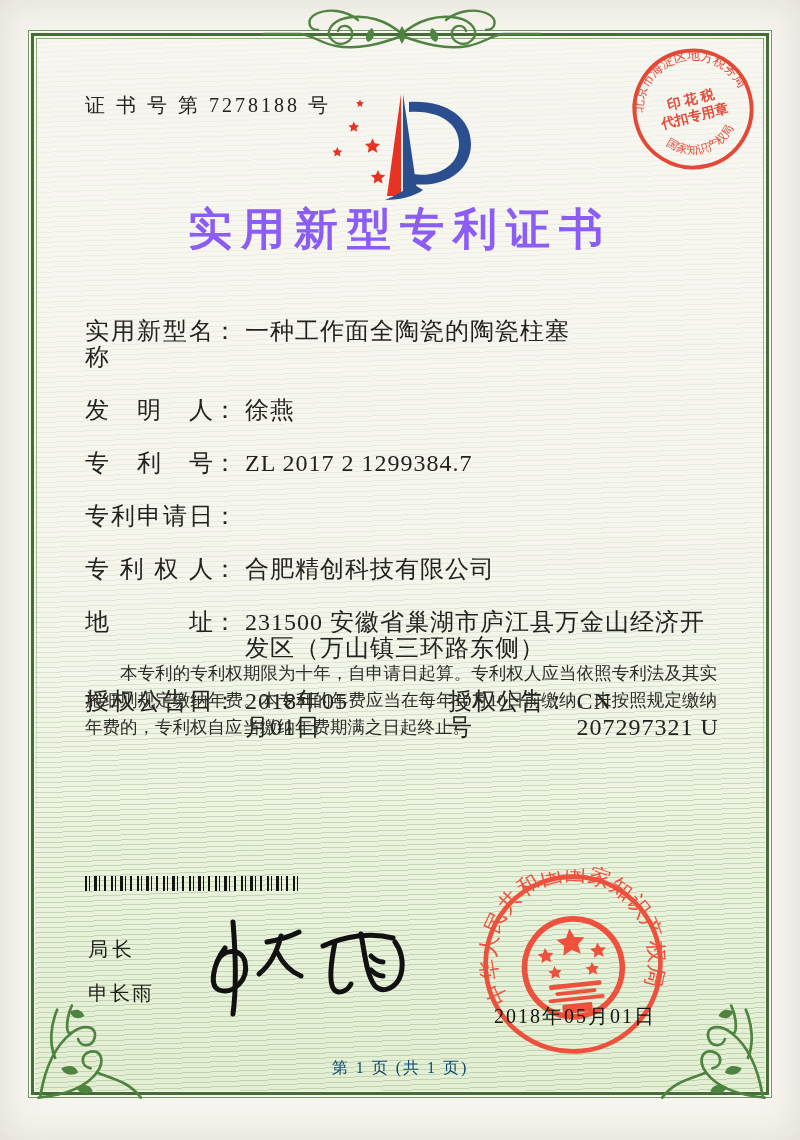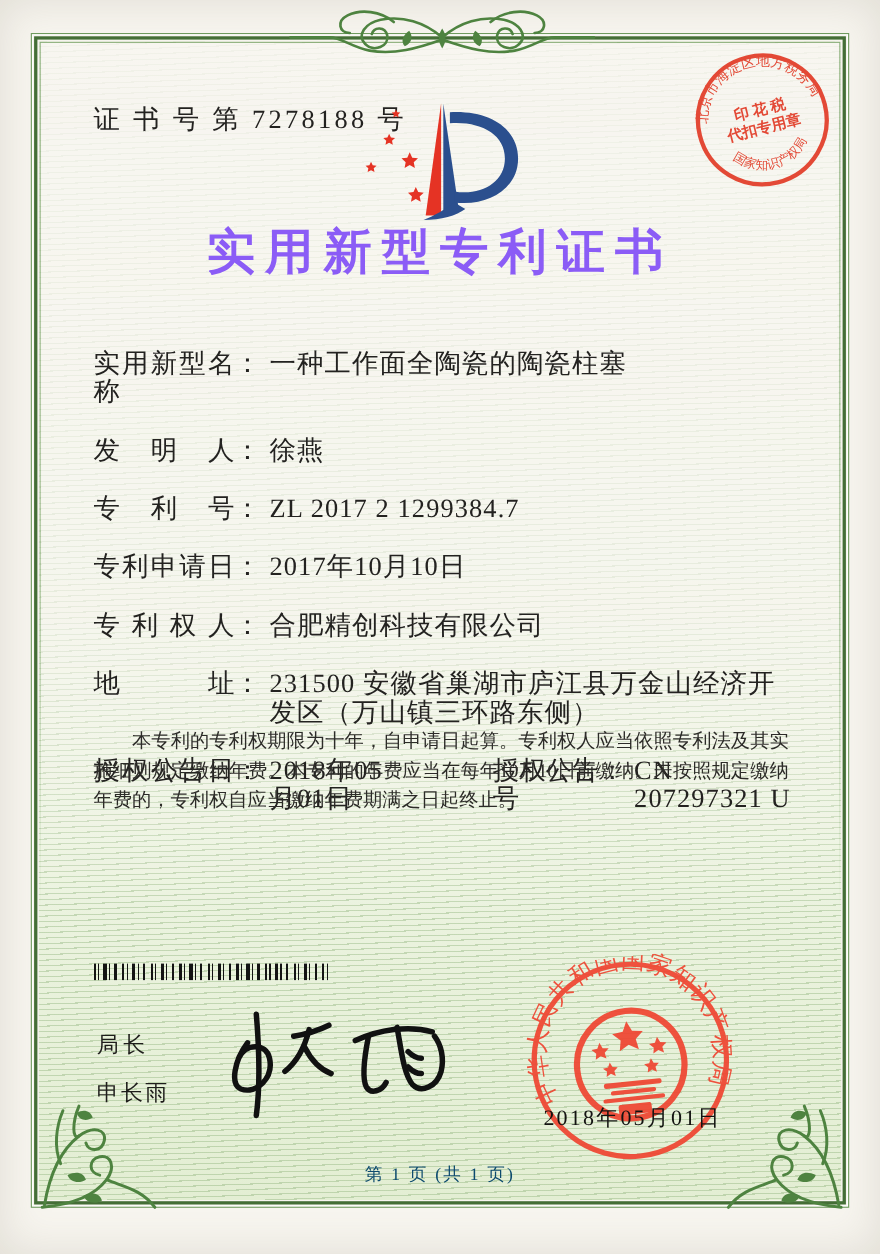--- a/index.html
+++ b/index.html
@@ -26,21 +26,21 @@
   .guilloche{
     position:absolute;inset:6px;
     background:
       repeating-linear-gradient(178deg, rgba(130,170,110,.38) 0 1px, rgba(255,255,255,0) 1px 5px),
       linear-gradient(to bottom, rgba(252,252,248,1) 0%, rgba(244,248,236,1) 45%, rgba(227,238,211,1) 100%);
     -webkit-mask-image:linear-gradient(to bottom, rgba(0,0,0,.15) 0%, rgba(0,0,0,.35) 50%, #000 75%);
             mask-image:linear-gradient(to bottom, rgba(0,0,0,.15) 0%, rgba(0,0,0,.35) 50%, #000 75%);
   }
   .ornament{position:absolute;color:#4e8340;}
   
-  .cert-no{position:absolute;left:85px;top:92px;font-size:24px;letter-spacing:3px;}
+  .cert-no{position:absolute;left:85px;top:92px;font-size:20px;letter-spacing:3px;}
   .logo{position:absolute;left:325px;top:92px;width:160px;height:116px;}
   .title{
     position:absolute;left:0;top:200px;width:100%;text-align:center;
     font-size:44px;font-weight:700;letter-spacing:9px;color:#8b5cf6;
   }
   .fields{position:absolute;left:85px;top:318px;width:640px;font-size:24px;line-height:26px;}
   .frow{display:flex;margin-bottom:27px;}
   .flabel{display:inline-block;width:128px;text-align:justify;text-align-last:justify;flex:none;}
   .fcolon{flex:none;margin-right:8px;}
   .fvalue{letter-spacing:1px;}
@@ -156,21 +156,20 @@
     <span class="fvalue">徐燕</span>
   </div>
   <div class="frow">
     <span class="flabel">专利号</span>
       <span class="fcolon">：</span>
     <span class="fvalue">ZL 2017 2 1299384.7</span>
   </div>
   <div class="frow">
     <span class="flabel">专利申请日</span>
       <span class="fcolon">：</span>
-    <span class="fvalue">2017年10月10日</span>
   </div>
   <div class="frow">
     <span class="flabel">专利权人</span>
       <span class="fcolon">：</span>
     <span class="fvalue">合肥精创科技有限公司</span>
   </div>
   <div class="frow">
     <span class="flabel">地址</span>
       <span class="fcolon">：</span>
     <span class="fvalue addr-val">231500 安徽省巢湖市庐江县万金山经济开发区（万山镇三环路东侧）</span>

